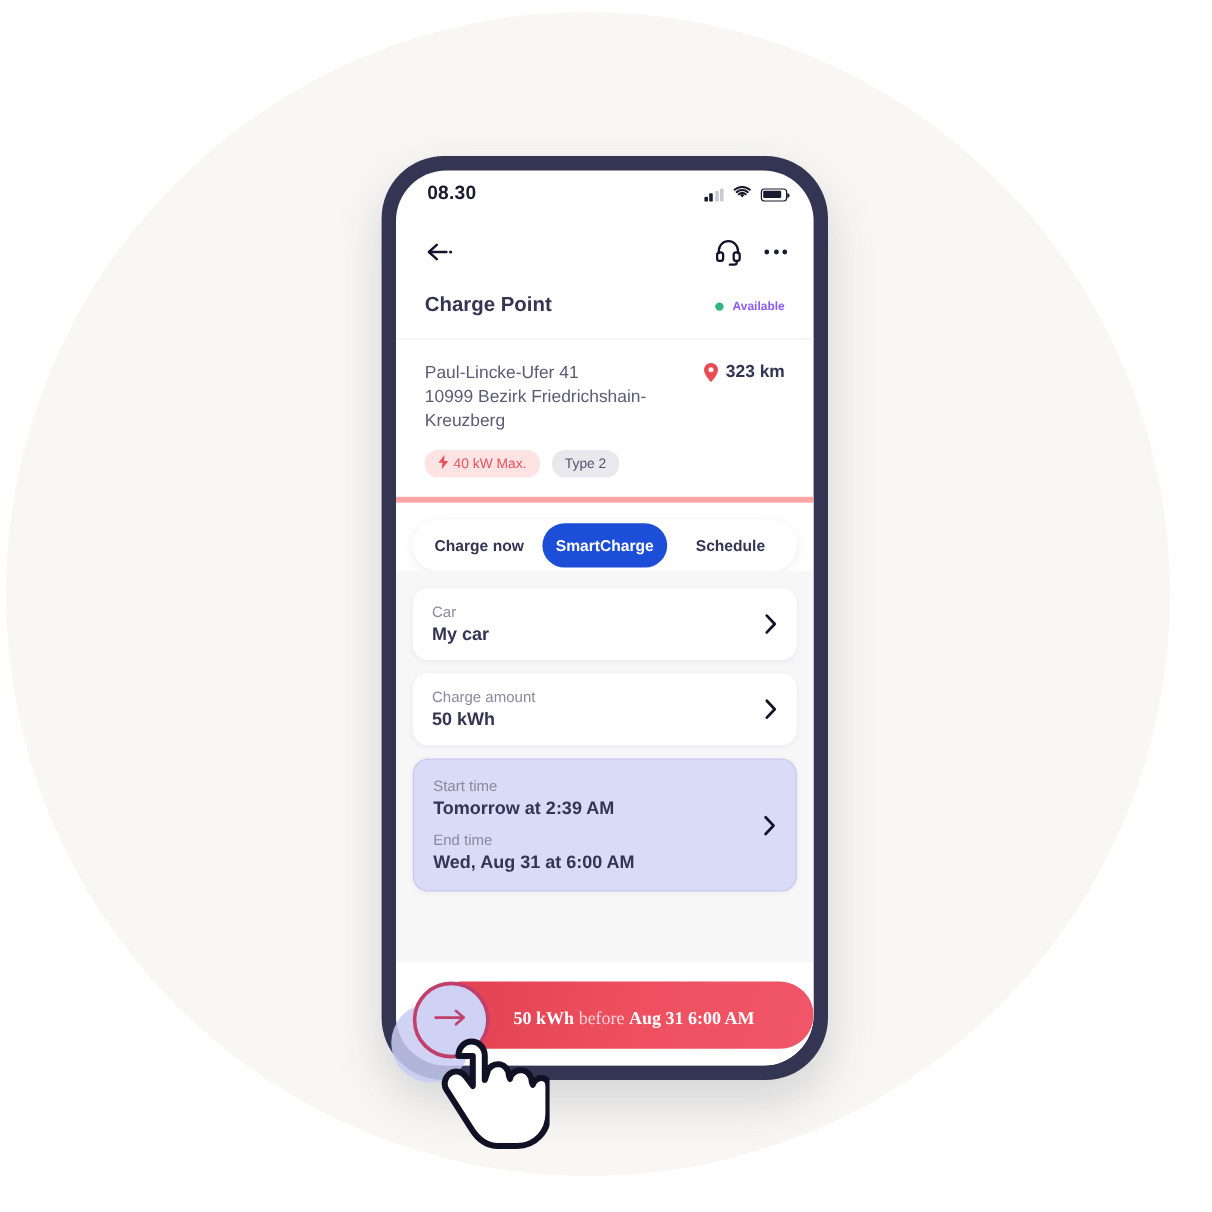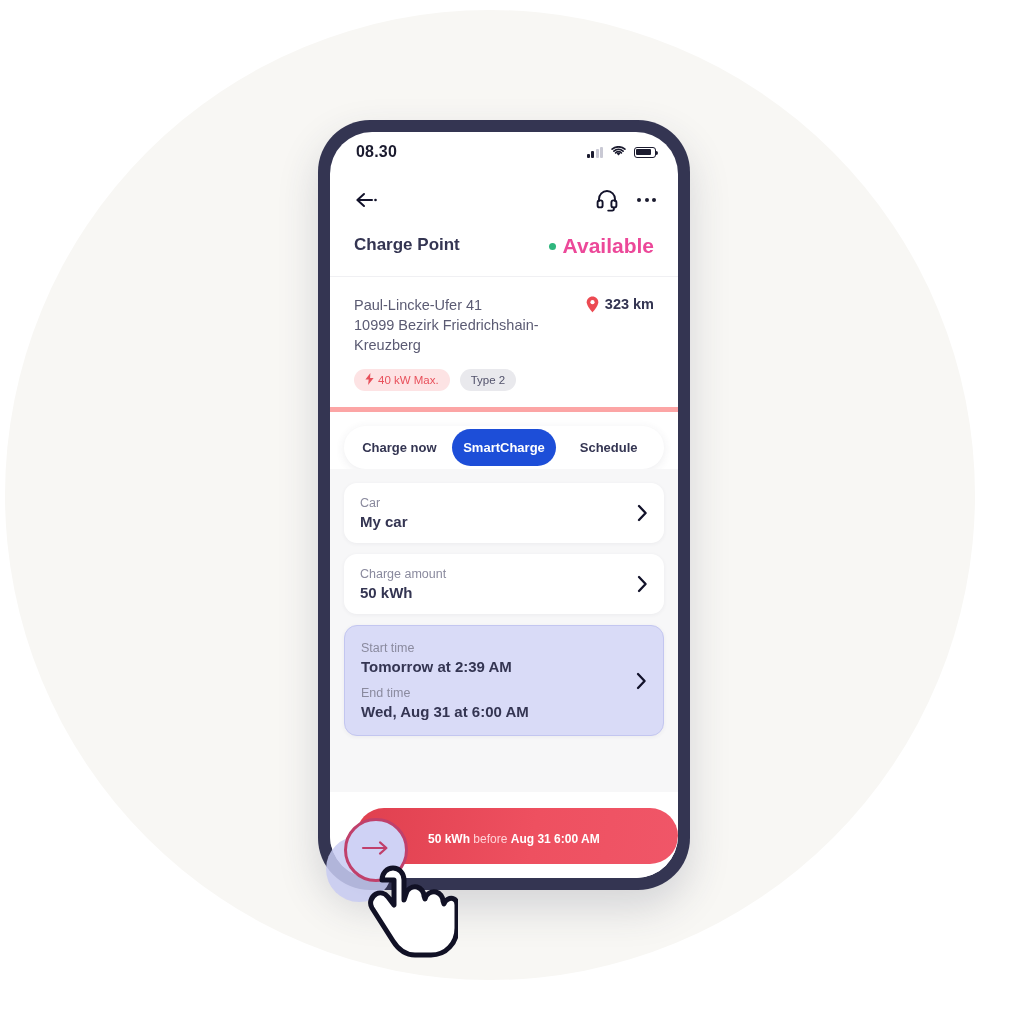--- a/index.html
+++ b/index.html
@@ -24,21 +24,21 @@
     position: absolute;
     left: 5px; top: 10px;
     width: 970px; height: 970px;
     border-radius: 50%;
     background: #f8f7f4;
   }
 
   
   #phone {
     position: absolute;
-    left: 318px; top: 120px;
+    left: 318px; top: 130px;
     width: 372px; height: 770px;
     background: #343552;
     border-radius: 52px;
     box-shadow: 0 18px 40px rgba(52,53,82,.18);
   }
   #screen {
     position: absolute;
     left: 12px; top: 12px;
     width: 348px; height: 746px;
     background: #ffffff;
@@ -99,21 +99,21 @@
 
   
   .headinfo {
     padding: 6px 24px 18px 24px;
     border-bottom: 1px solid #f0f0f3;
     flex: 0 0 auto;
   }
   .hi-row { display: flex; justify-content: space-between; align-items: baseline; }
   .hi-title { font-size: 17px; font-weight: bold; color: #343552; }
   .hi-sub { font-size: 13.5px; color: #8e8ea3; margin-top: 4px; }
-  .hi-status { font-size: 21px; font-weight: bold; color: #ec4899; display: flex; align-items: center; gap: 7px; }
+  .hi-status { font-size: 10px; font-weight: bold; color: #8b5cf6; display: flex; align-items: center; gap: 7px; }
   .dot-green { width: 7px; height: 7px; border-radius: 50%; background: #2eb67d; display: inline-block; }
   .hi-price { font-size: 13.5px; font-weight: bold; color: #343552; margin-top: 4px; text-align: right; }
   .hi-price em { font-style: normal; font-weight: normal; color: #a9a9bb; }
 
   
   .addrblock {
     padding: 18px 24px 16px 24px;
     border-bottom: 5px solid #fca5a5;
     flex: 0 0 auto;
   }
@@ -190,21 +190,21 @@
     height: 56px;
     border-radius: 28px;
     background: linear-gradient(100deg, #e0404f 0%, #ee5060 55%, #f05668 100%);
     display: flex;
     flex-direction: column;
     justify-content: center;
     padding-left: 72px;
     cursor: pointer;
   }
   .cta-title { font-size: 15px; font-weight: bold; color: #ffffff; letter-spacing: .1px; }
-  .cta-sub { font-size: 12px; color: #ffffff; margin-top: 6px; }
+  .cta-sub { font-size: 15px; color: #ffffff; margin-top: 6px; font-family: Liberation Serif, serif; }
   .cta-sub b { font-weight: bold; }
   .cta-sub em { font-style: normal; color: #ffd3d8; }
 
   
   #knob {
     position: absolute;
     left: 344px; top: 818px;
     width: 64px; height: 64px;
     border-radius: 50%;
     background: #cfd2f5;

